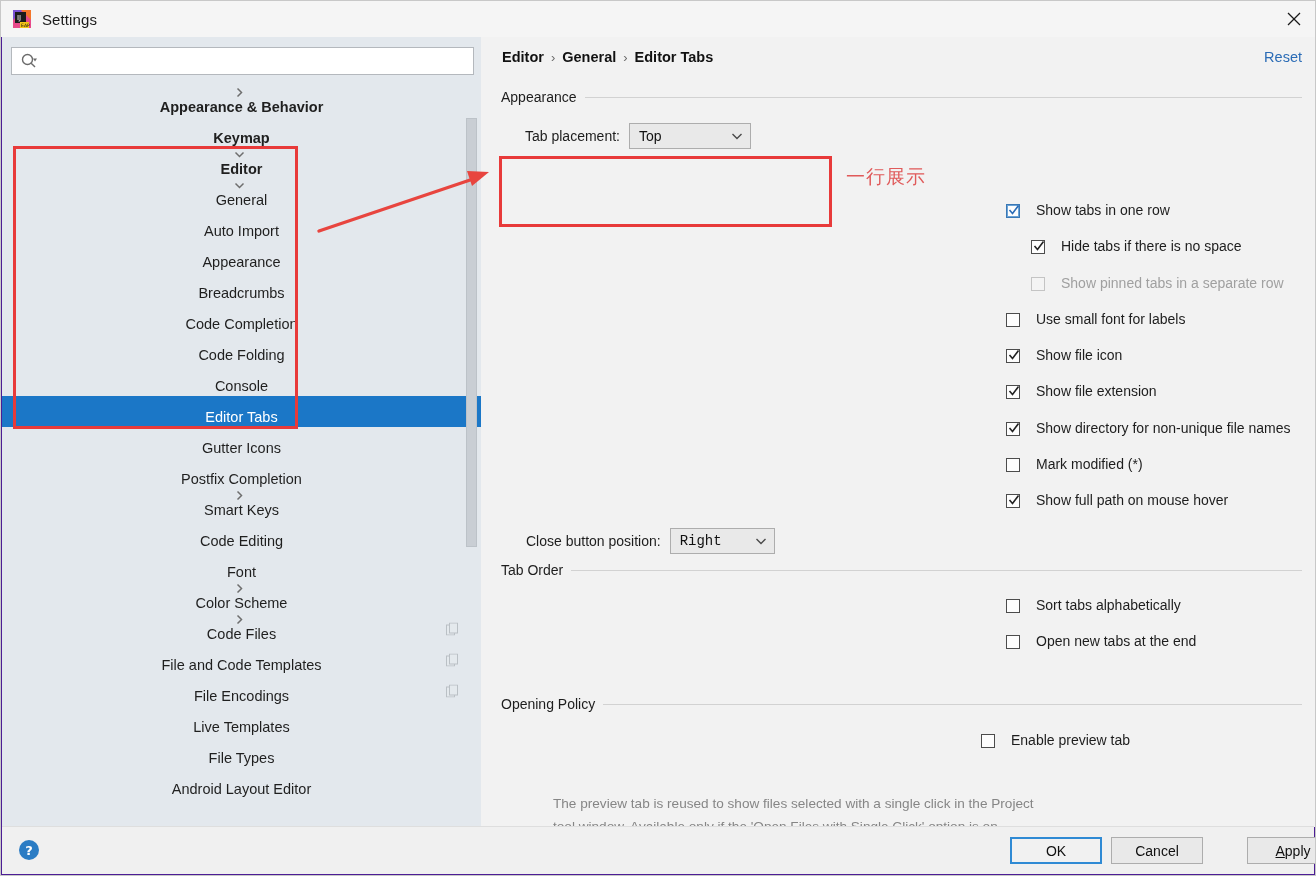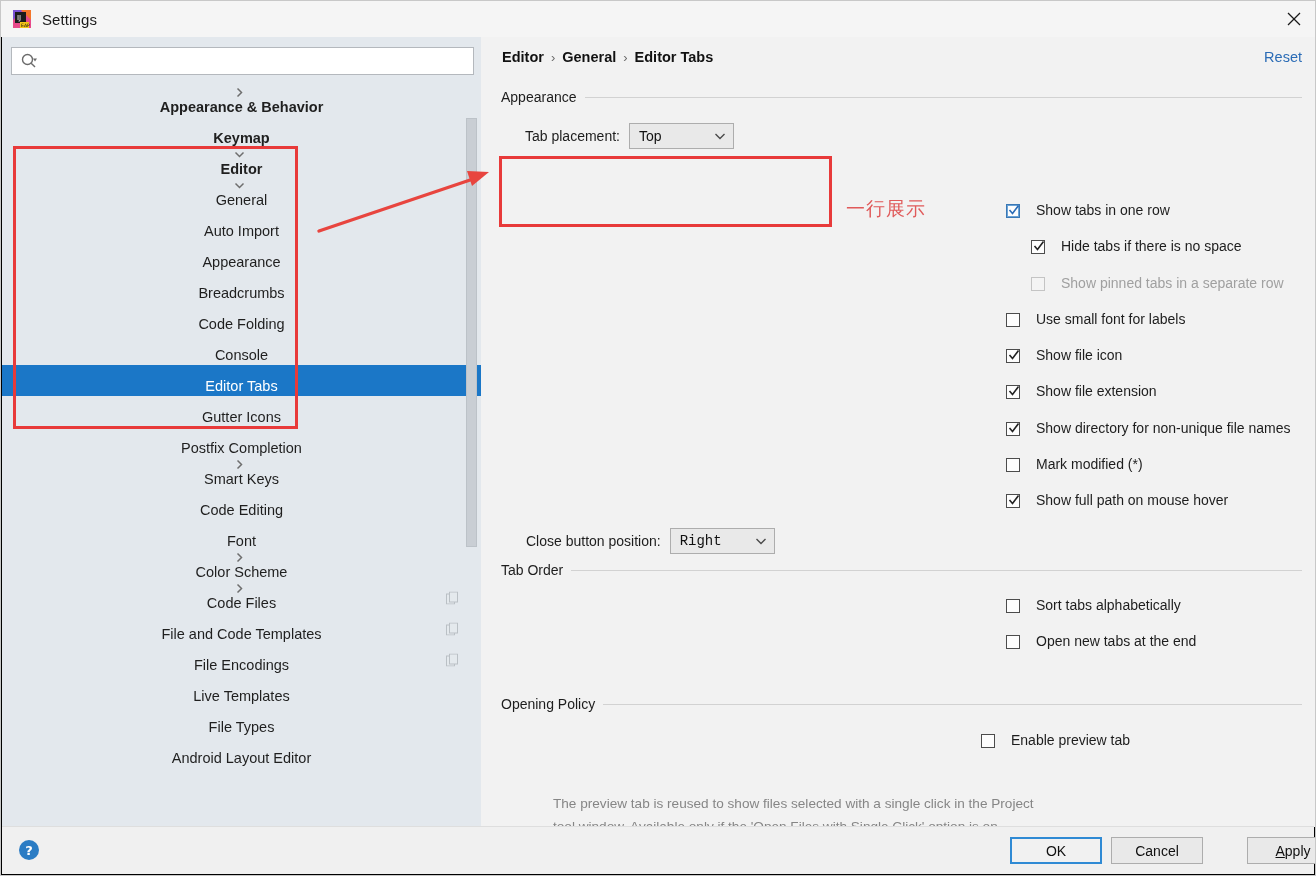--- a/index.html
+++ b/index.html
@@ -6,21 +6,21 @@
   html, body {
     margin: 0; padding: 0;
     width: 1316px; height: 876px;
     overflow: hidden;
     font-family: "Liberation Sans", "DejaVu Sans", sans-serif;
     background: #f0f0f0;
   }
   #app {
     position: relative;
     width: 1316px; height: 876px;
-    background: #000000;
+    background: #4c1d95;
     border: 1px solid #c8c8c8;
     overflow: hidden;
   }
 
   
   .titlebar {
     position: absolute; left: 0; top: 0; width: 1316px; height: 36px;
     background: #f5f5f5;
     display: flex; align-items: center;
   }
@@ -165,21 +165,21 @@
   .btn.primary { border: 2px solid #2f8ad4; background: #f1f1f1; }
   .btn u { text-decoration: underline; }
 
   
   .anno-box {
     position: absolute; border: 3px solid #e83a3a; pointer-events: none;
   }
   .anno-text {
     position: absolute; color: #e05a5a; font-size: 19px;
     font-family: Liberation Sans, sans-serif;
-    pointer-events: none; letter-spacing: 1px; margin-top: 32px;
+    pointer-events: none; letter-spacing: 1px;
   }
   .anno-arrow { position: absolute; pointer-events: none; }
 </style>
 </head>
 <body>
 
 <div id="app">
 
   <div class="titlebar">
     <div class="title-icon">
@@ -259,20 +259,25 @@
           <span class="tree-label">Appearance</span>
         </div>
         <div class="tree-row">
           <span style="width: 56px; flex: 0 0 auto;"></span>
           <span class="arrow none"></span>
           <span class="tree-label">Breadcrumbs</span>
         </div>
         <div class="tree-row">
           <span style="width: 56px; flex: 0 0 auto;"></span>
           <span class="arrow none"></span>
+          <span class="tree-label">Code Completion</span>
+        </div>
+        <div class="tree-row">
+          <span style="width: 56px; flex: 0 0 auto;"></span>
+          <span class="arrow none"></span>
           <span class="tree-label">Code Folding</span>
         </div>
         <div class="tree-row">
           <span style="width: 56px; flex: 0 0 auto;"></span>
           <span class="arrow none"></span>
           <span class="tree-label">Console</span>
         </div>
         <div class="tree-row sel">
           <span style="width: 56px; flex: 0 0 auto;"></span>
           <span class="arrow none"></span>
@@ -380,21 +385,21 @@
 
     <div class="reset-link">Reset</div>
 
     <div class="group" style="top:52px;">
       <span>Appearance</span>
       <span class="rule"></span>
     </div>
 
     <div class="field-row" style="left:44px; top:86px;">
       <span>Tab placement:</span>
-      <div class="combo" style="width:105px;">
+      <div class="combo" style="width:122px;">
         <span class="cv">Top</span>
         <span>
           <svg width="12" height="8" viewBox="0 0 12 8">
               <polyline points="1.5,2 6,6.5 10.5,2" fill="none" stroke="#4a4a4a" stroke-width="1.4"></polyline>
             </svg>
         </span>
       </div>
     </div>
 
     <div id="appearance-cbs">

